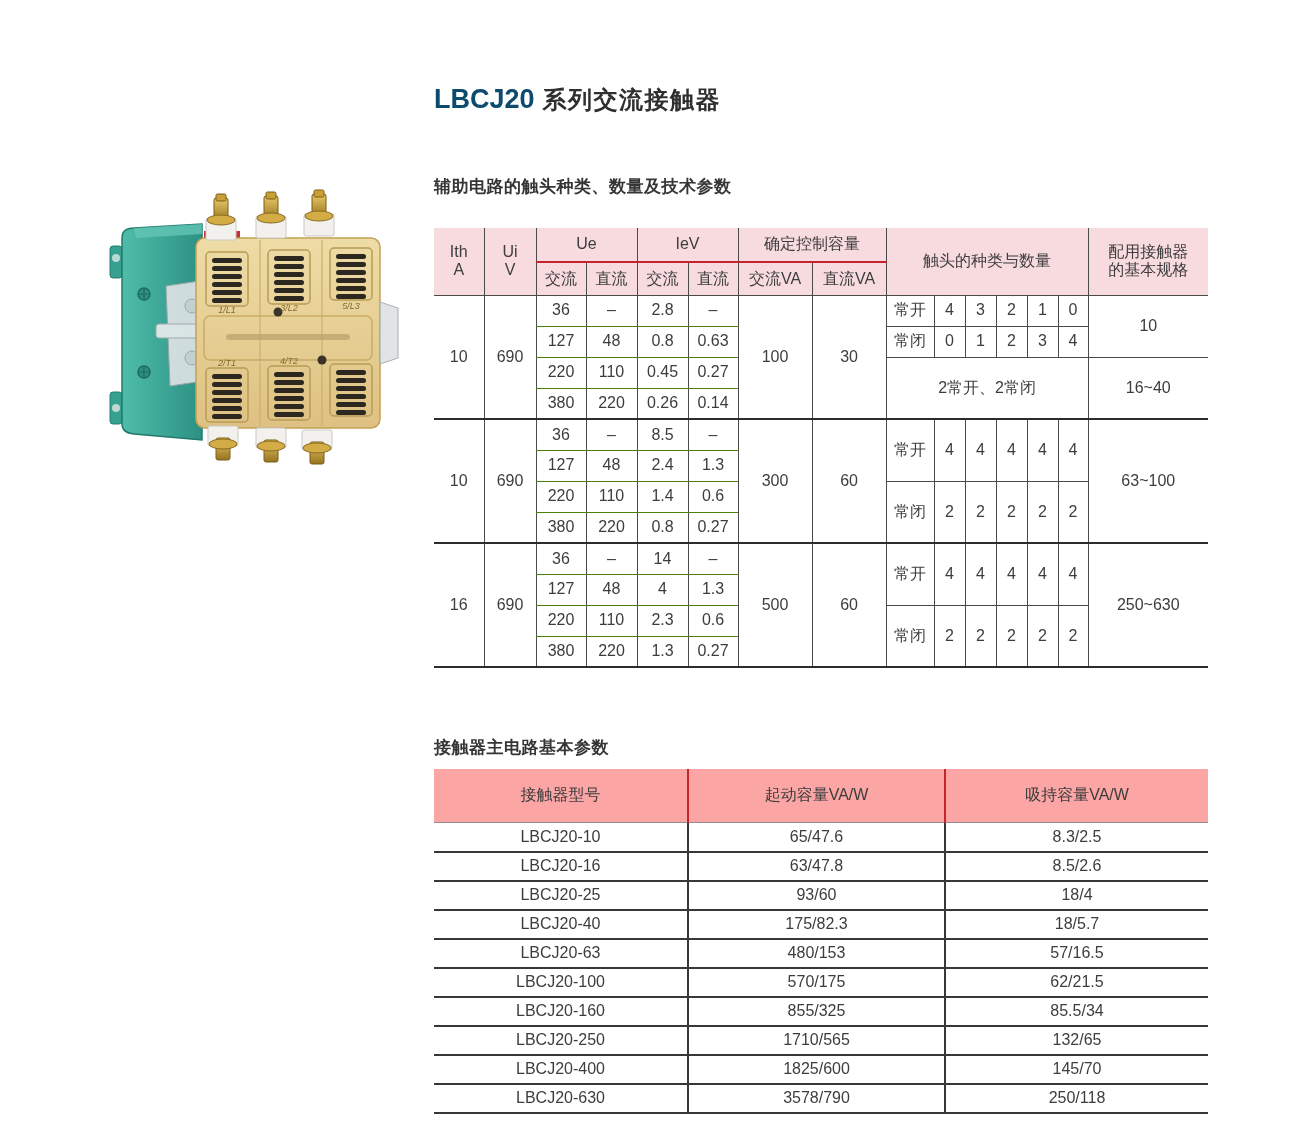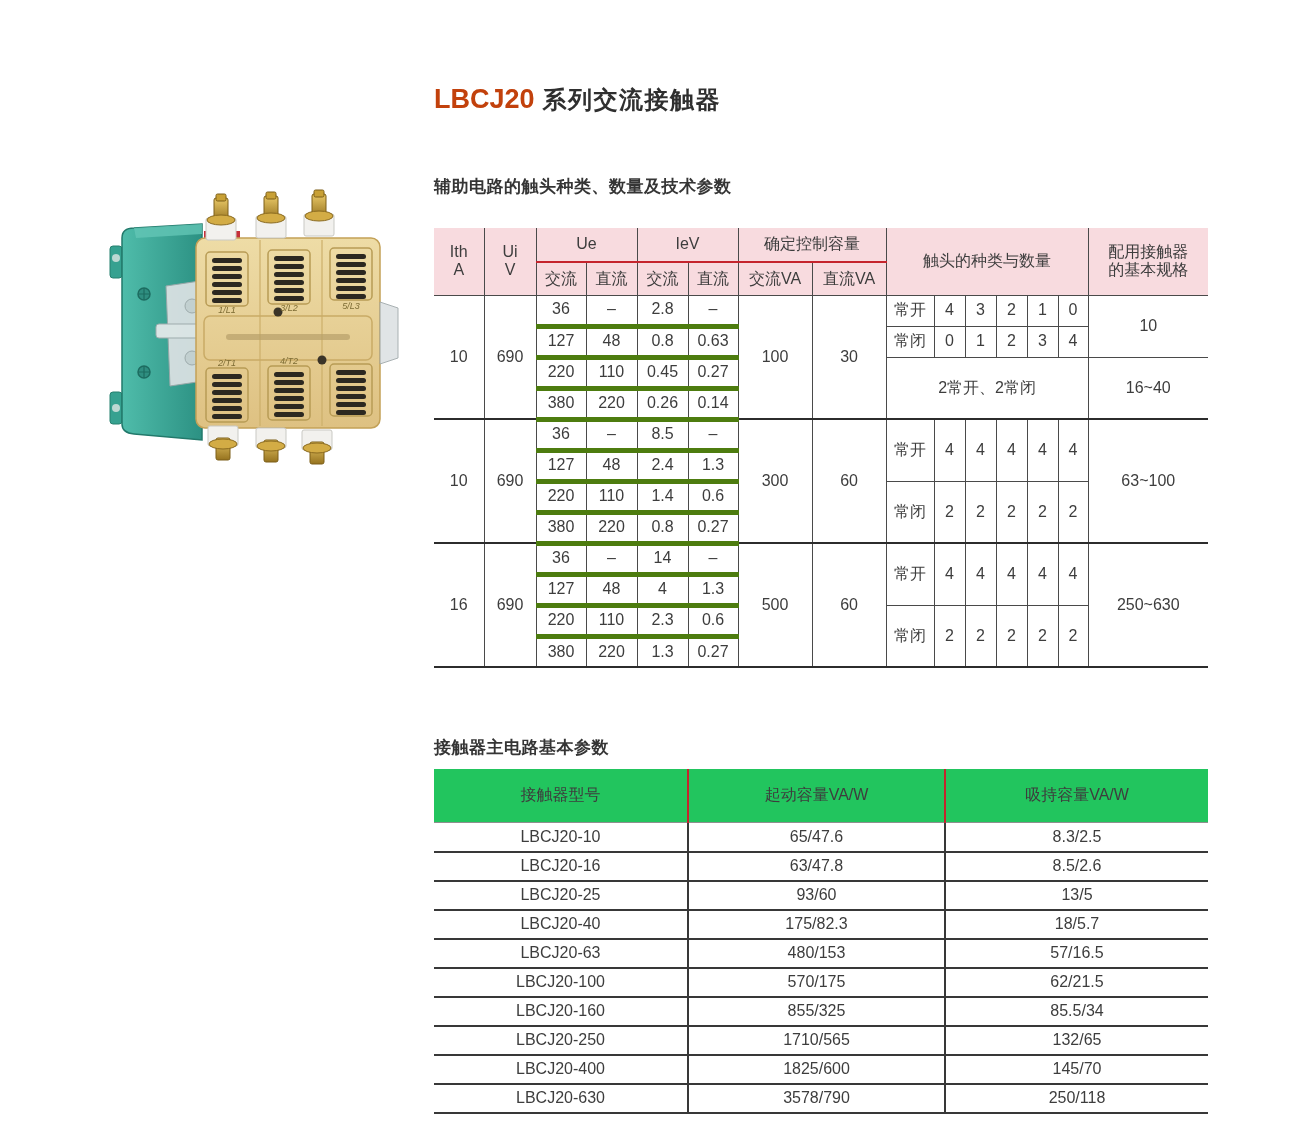--- a/index.html
+++ b/index.html
@@ -7,21 +7,21 @@
   body {
     width:1300px; height:1141px; background:#ffffff; position:relative;
     font-family:"Liberation Sans","DejaVu Sans",sans-serif;
     color:#3b3b3b;
   }
   .page-title {
     position:absolute; left:434px; top:84px;
     font-size:24px; font-weight:700; color:#2f2f2f; letter-spacing:1.5px;
     white-space:nowrap;
   }
-  .page-title .model { color:#c2410c; font-size:27px; letter-spacing:0px; margin-right:8px; }
+  .page-title .model { color:#0c4a6e; font-size:27px; letter-spacing:0px; margin-right:8px; }
   .sec-heading {
     position:absolute; left:434px; font-size:17px; font-weight:600;
     color:#353535; letter-spacing:0.5px; white-space:nowrap;
   }
   #sec1 { top:175px; }
   #sec2 { top:736px; }
 
   .t1wrap { position:absolute; left:434px; top:228px; }
   .t2wrap { position:absolute; left:434px; top:769px; }
 
@@ -33,32 +33,32 @@
     border-left:1px solid #4a4a4a;
     text-align:center; vertical-align:middle;
     font-size:16px; font-weight:400; color:#3d3d3d;
     padding:0; line-height:1.15; overflow:hidden;
   }
   .aux .c0 { border-left:none; }
   .aux thead th { background:#f8dbdf; }
   .aux .stack span { display:block; }
   .aux .redb { border-bottom:2px solid #c5242d; }
   .aux .hb   { border-bottom:1px solid #4a4a4a; }
-  .aux .sub  { border-bottom:5px solid #4d7c0f;margin-top:40px; }
+  .aux .sub  { border-bottom:1px solid #4d7c0f;margin-top:40px; }
   .aux .bb   { border-bottom:1px solid #4a4a4a; }
   .aux .bt   { border-top:2px solid #2c2c2c; }
   .aux .bbot { border-bottom:2px solid #2c2c2c; }
   .aux tr.hr1 { height:34px; }
   .aux tr.hr2 { height:33px; }
   .aux tr.dr  { height:31px; }
 
   
   .main { width:774px; }
   .main th {
-    background:#22c55e; height:33px; font-size:16px; font-weight:400;
+    background:#fca5a5; height:33px; font-size:16px; font-weight:400;
     color:#3d3d3d; padding:16px; border-bottom:1px solid #8f8f8f;
   }
   .main th.vred { border-left:2px solid #c5242d; }
   .main td {
     height:29px; text-align:center; font-size:16px; color:#3d3d3d;
     padding:0; border-bottom:2px solid #383838;
   }
   .main td.vdark { border-left:2px solid #383838; }
 
   .photo { position:absolute; left:100px; top:186px; width:330px; height:285px;font-style:italic; }
@@ -433,21 +433,21 @@
       <td class="vdark">8.3/2.5</td>
     </tr>
     <tr>
       <td>LBCJ20-16</td>
       <td class="vdark">63/47.8</td>
       <td class="vdark">8.5/2.6</td>
     </tr>
     <tr>
       <td>LBCJ20-25</td>
       <td class="vdark">93/60</td>
-      <td class="vdark">13/5</td>
+      <td class="vdark">18/4</td>
     </tr>
     <tr>
       <td>LBCJ20-40</td>
       <td class="vdark">175/82.3</td>
       <td class="vdark">18/5.7</td>
     </tr>
     <tr>
       <td>LBCJ20-63</td>
       <td class="vdark">480/153</td>
       <td class="vdark">57/16.5</td>

